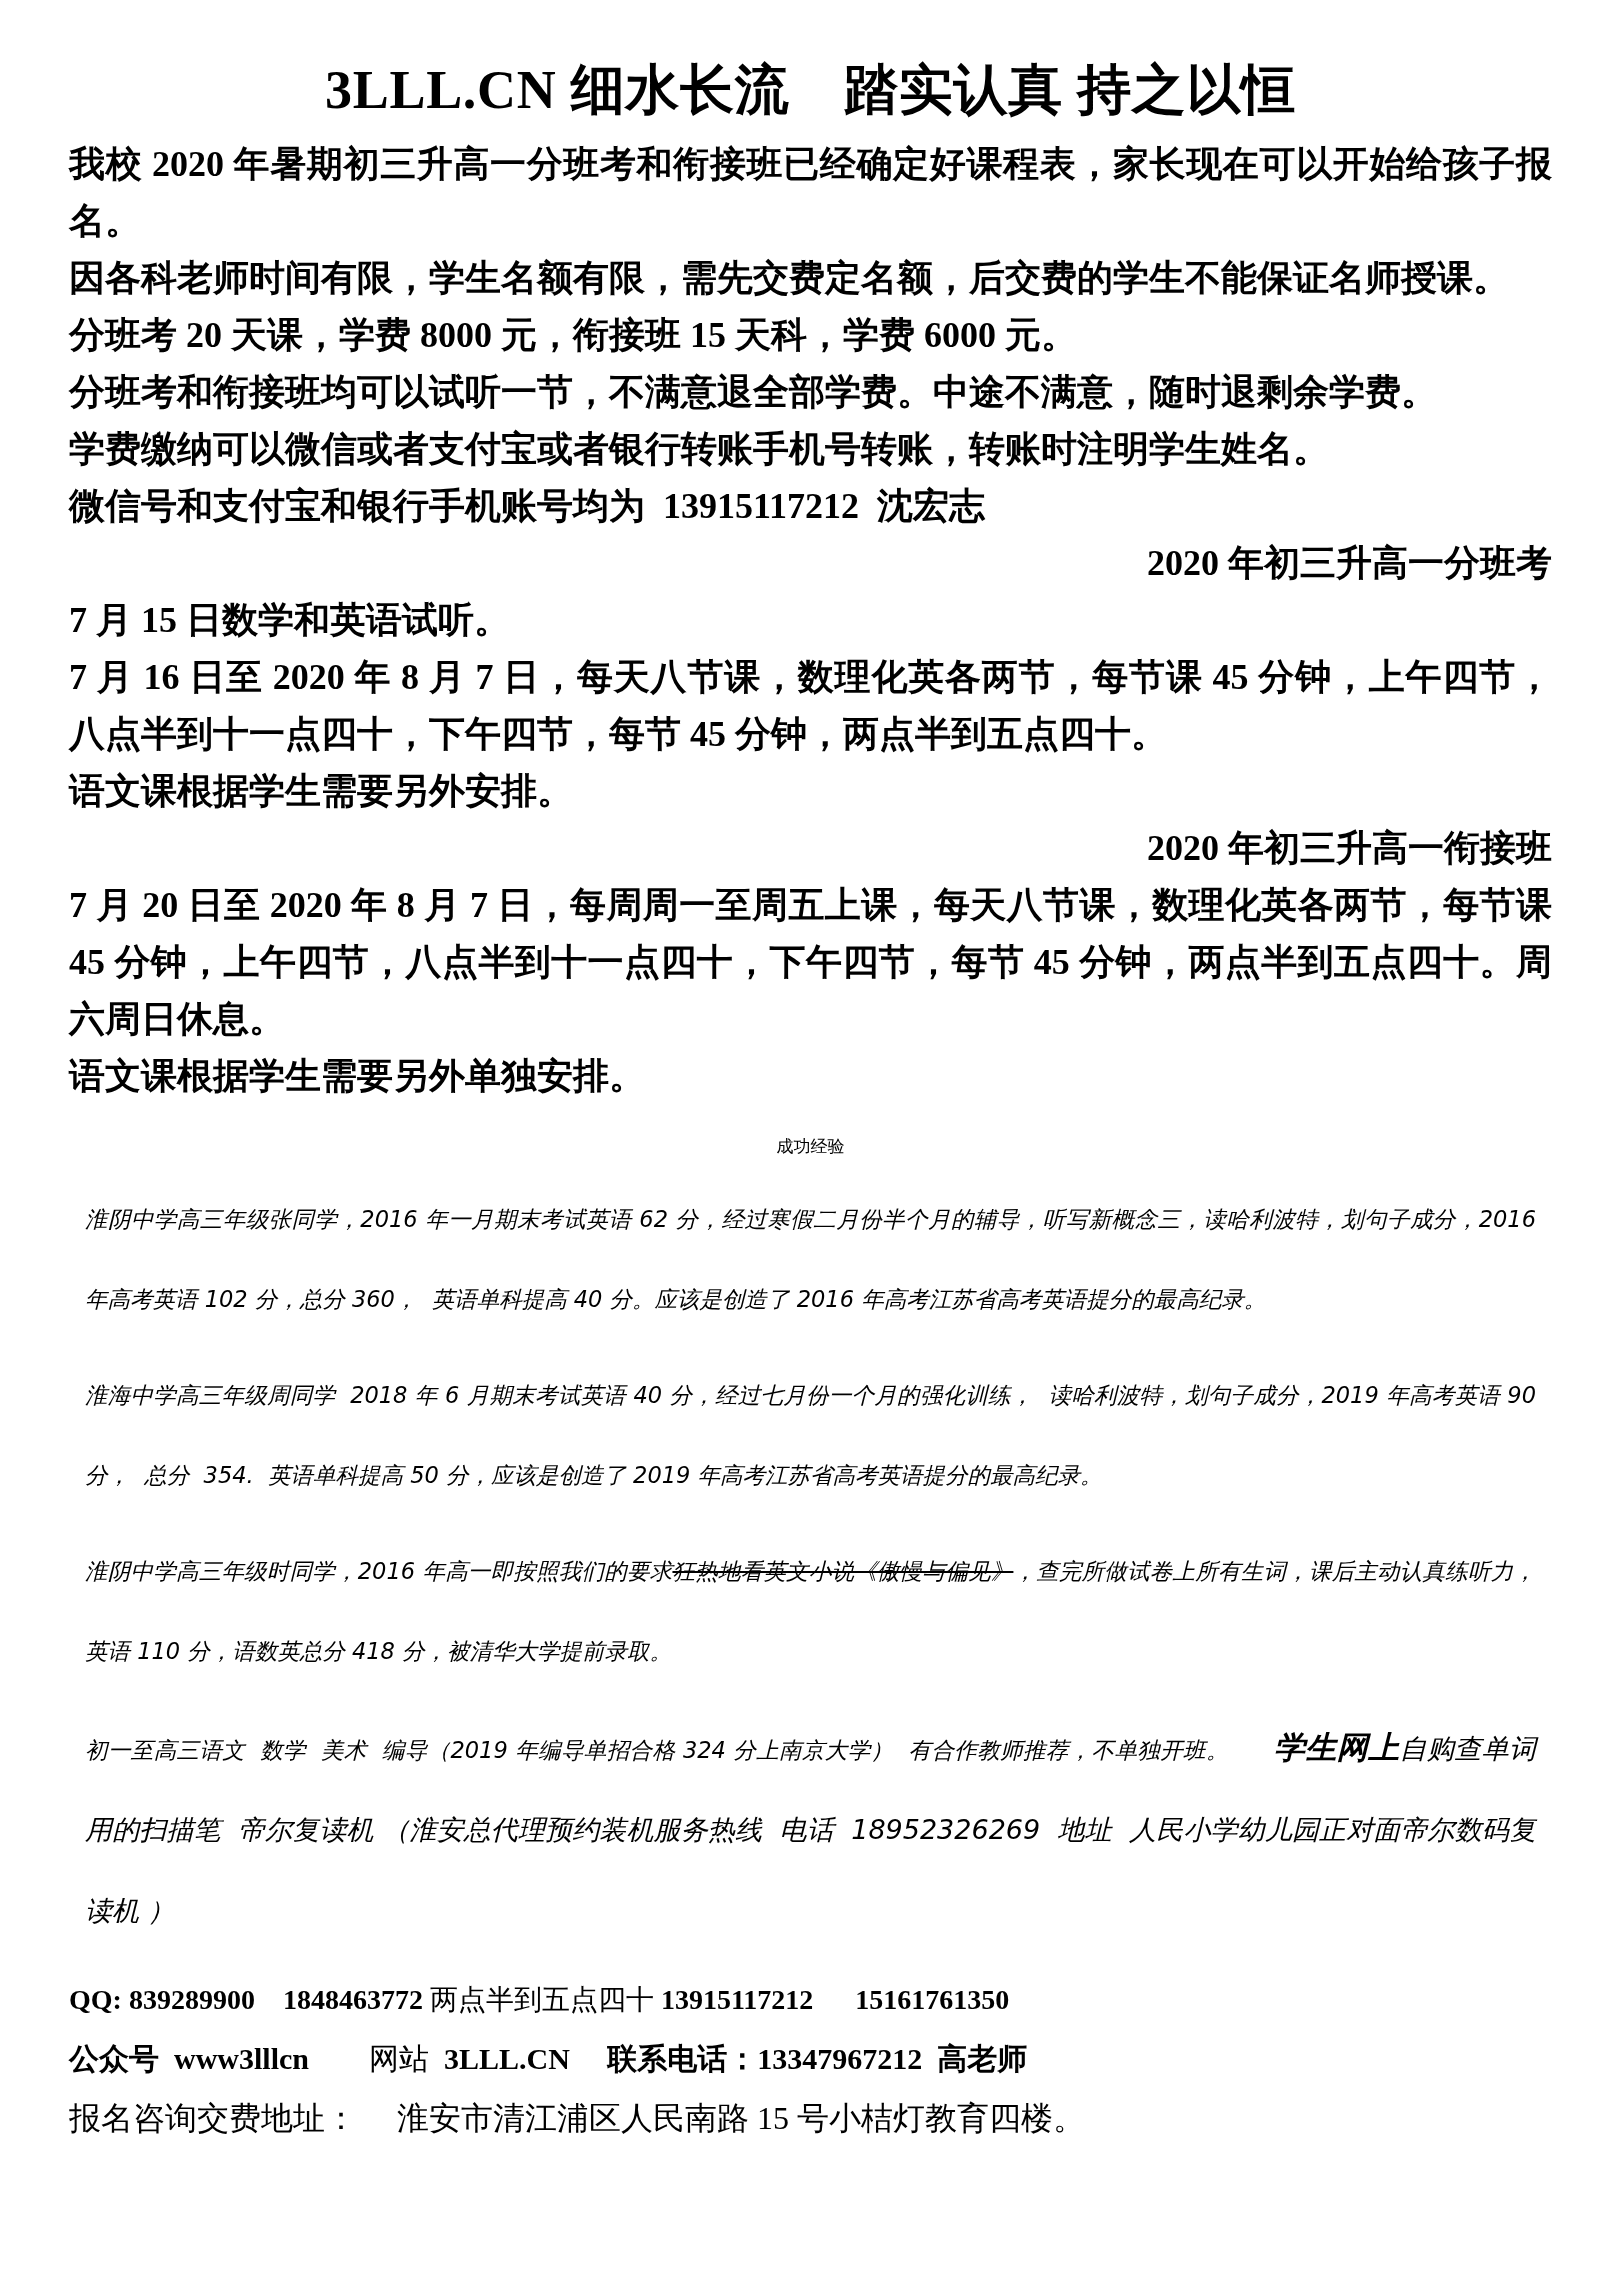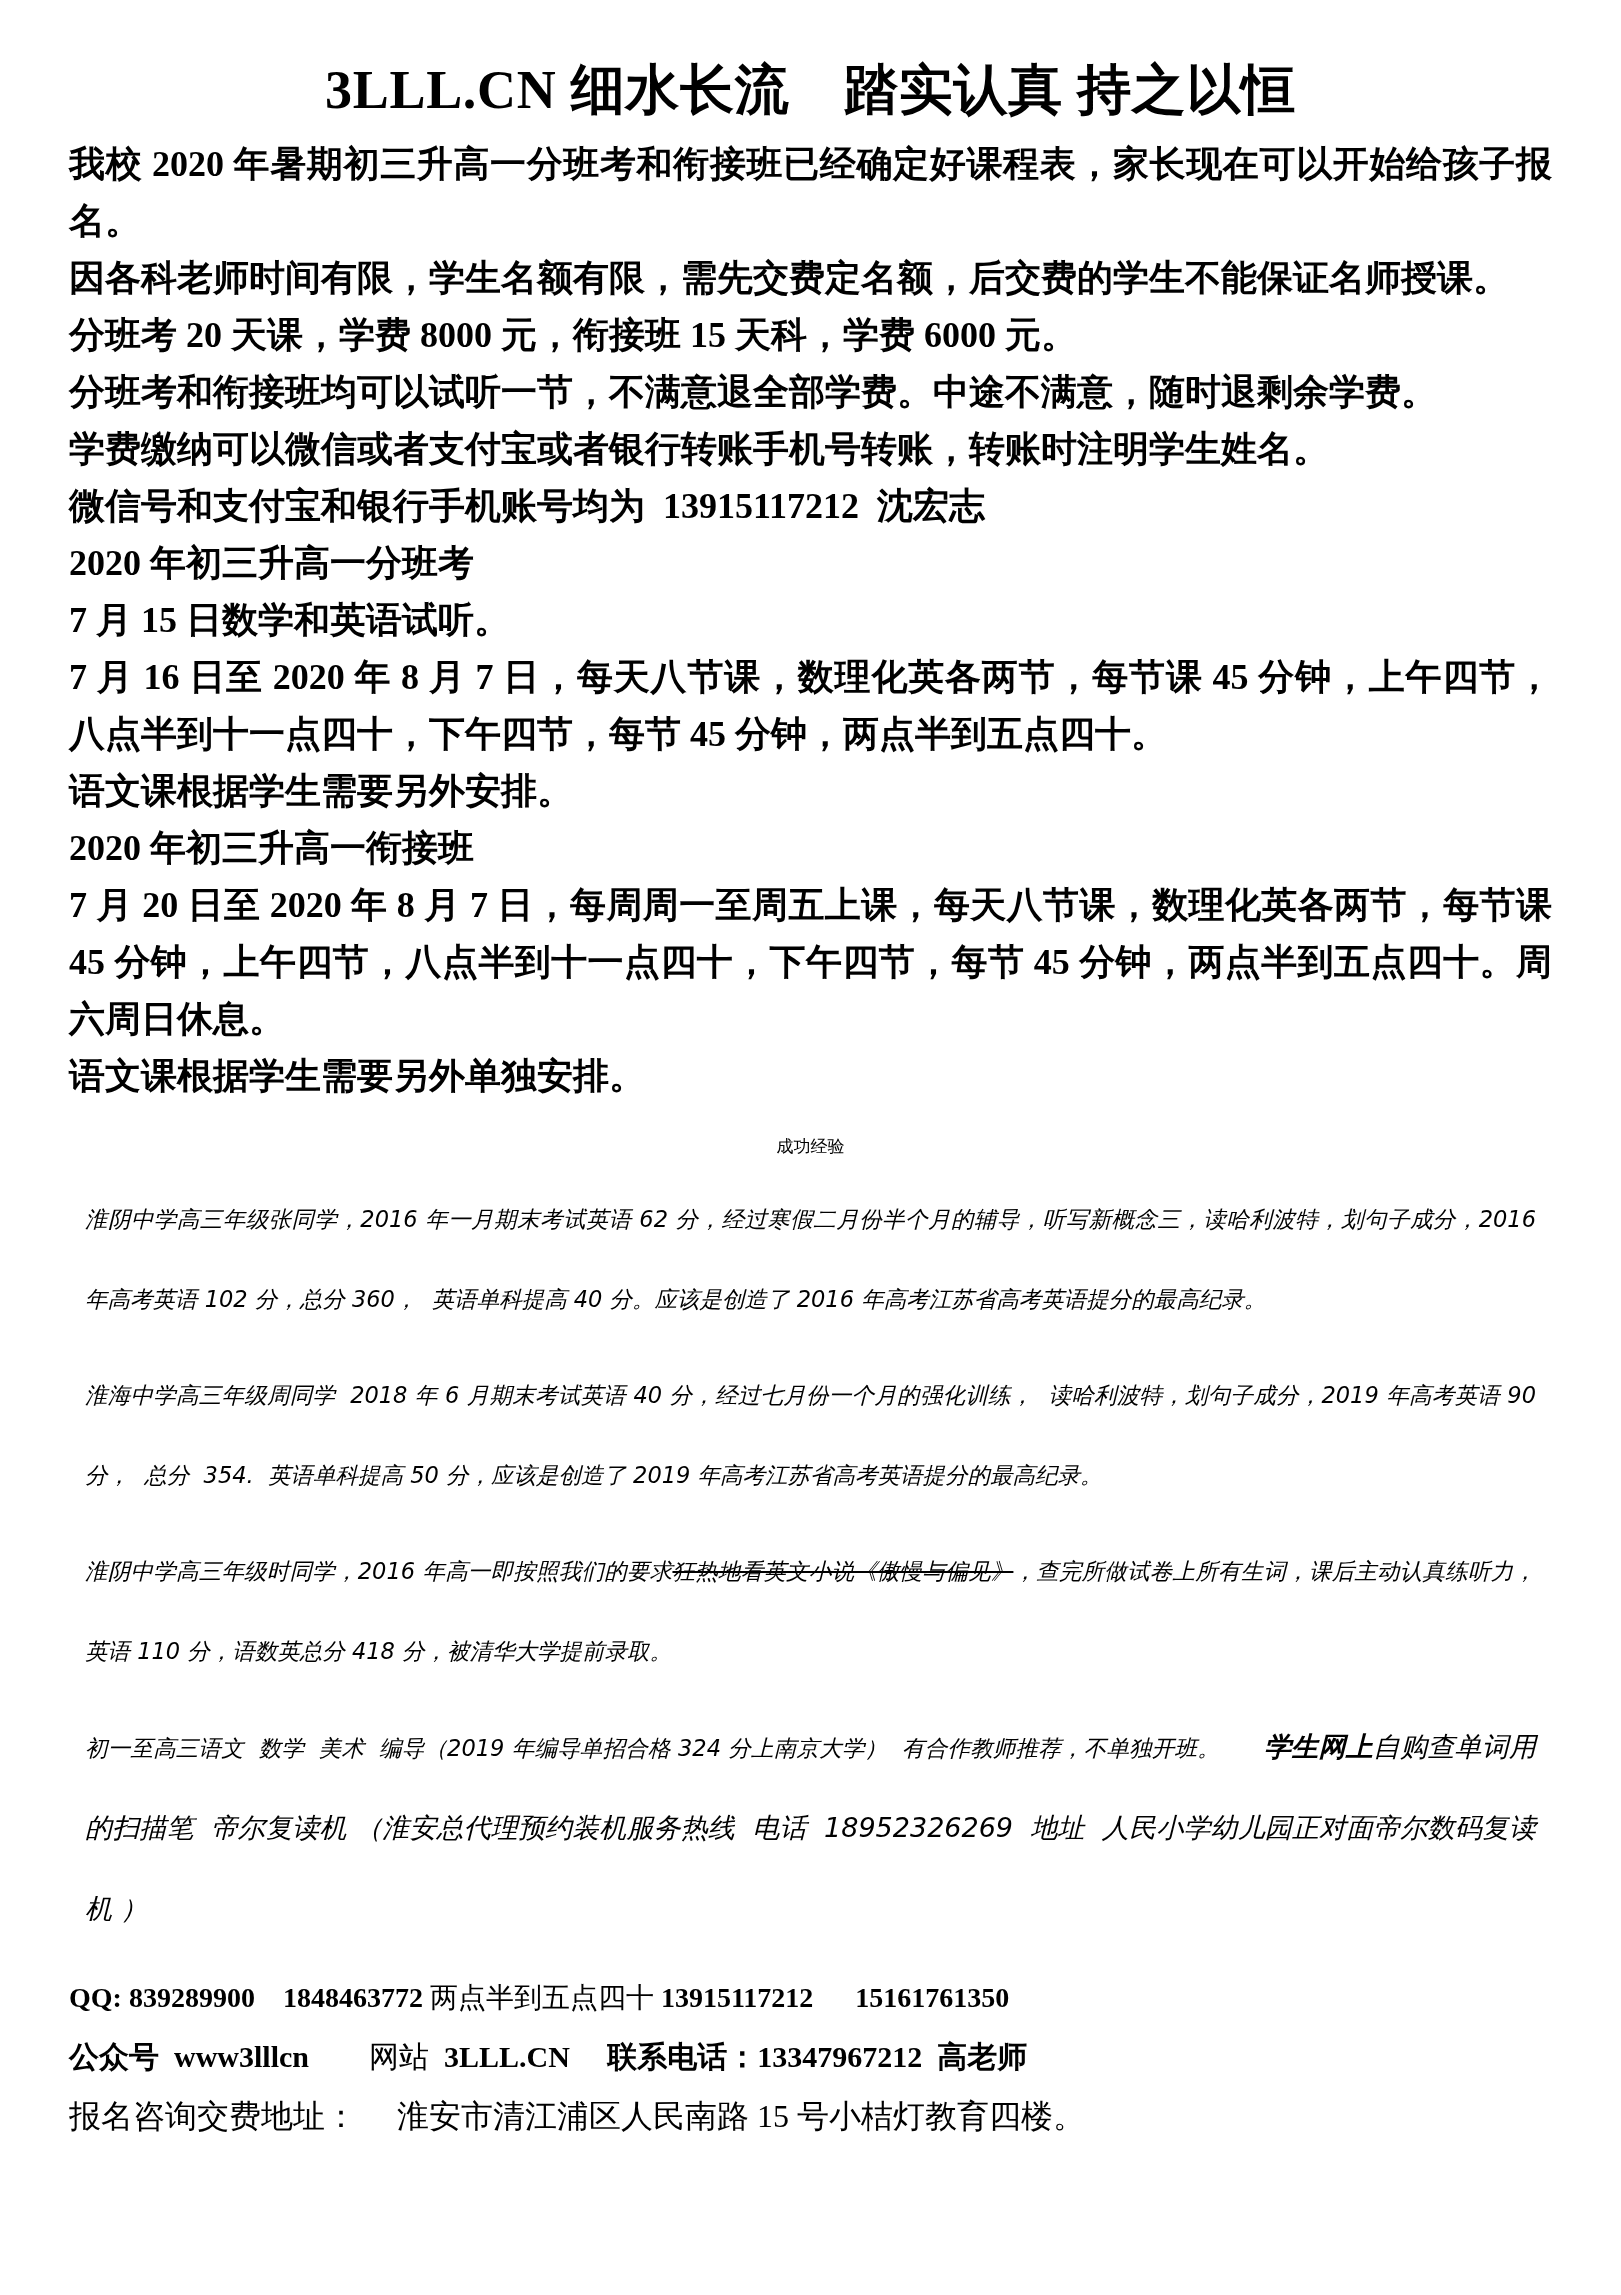--- a/index.html
+++ b/index.html
@@ -14,35 +14,35 @@
     font-family:"Liberation Serif", serif;
     font-weight:700; font-size:54px; line-height:1.25;
     text-align:center; margin:0 0 11.6px 0; letter-spacing:0.7px;
   }
 
   .para {
     font-family:"Liberation Serif", serif;
     font-weight:700; font-size:36px; line-height:57px;
     margin:0; text-align:justify; white-space:pre-wrap;
   }
-  .para.center { text-align:left; }
+  .para.center { text-align:right; }
 
   .small-heading {
     font-family:"DejaVu Sans","Liberation Sans",sans-serif;
     font-weight:400; font-size:17px; line-height:33px;
     text-align:center; margin:25px 0 7.2px 0;
   }
 
   .sp {
     font-family:"DejaVu Sans","Liberation Sans",sans-serif;
     font-weight:400; font-size:22.5px; line-height:80px;
     margin:16px; text-align:justify; white-space:pre-wrap;font-style:italic;
   }
   .strike { text-decoration:line-through; text-decoration-thickness:2.2px; }
-  .scanner-lead { font-size:27px; font-weight:700; }
+  .scanner-lead { font-size:31px; font-weight:700; }
   .scanner-rest { font-size:27px; font-weight:400; }
 
   .contact-line { font-family:"Liberation Serif", serif; margin:0; white-space:pre-wrap; }
   .qq-line   { font-size:28px; line-height:58px; margin-top:19px; }
   .pub-line  { font-size:30px; line-height:59px; }
   .addr-line { font-size:32px; line-height:61px; font-weight:400; }
   .b { font-weight:700; }
   .r { font-weight:400; }
 </style>
 </head>

